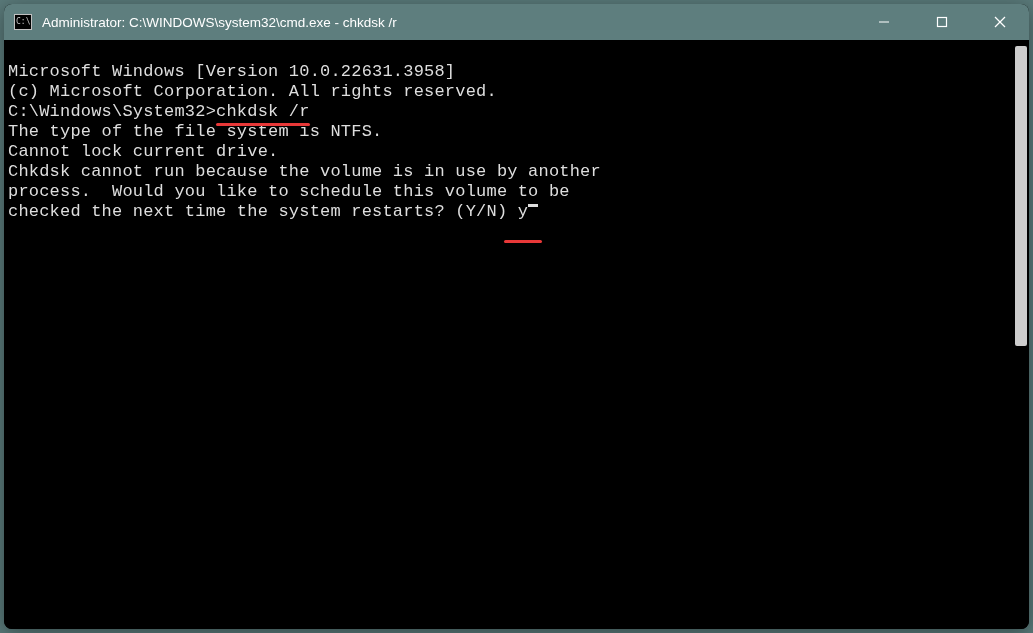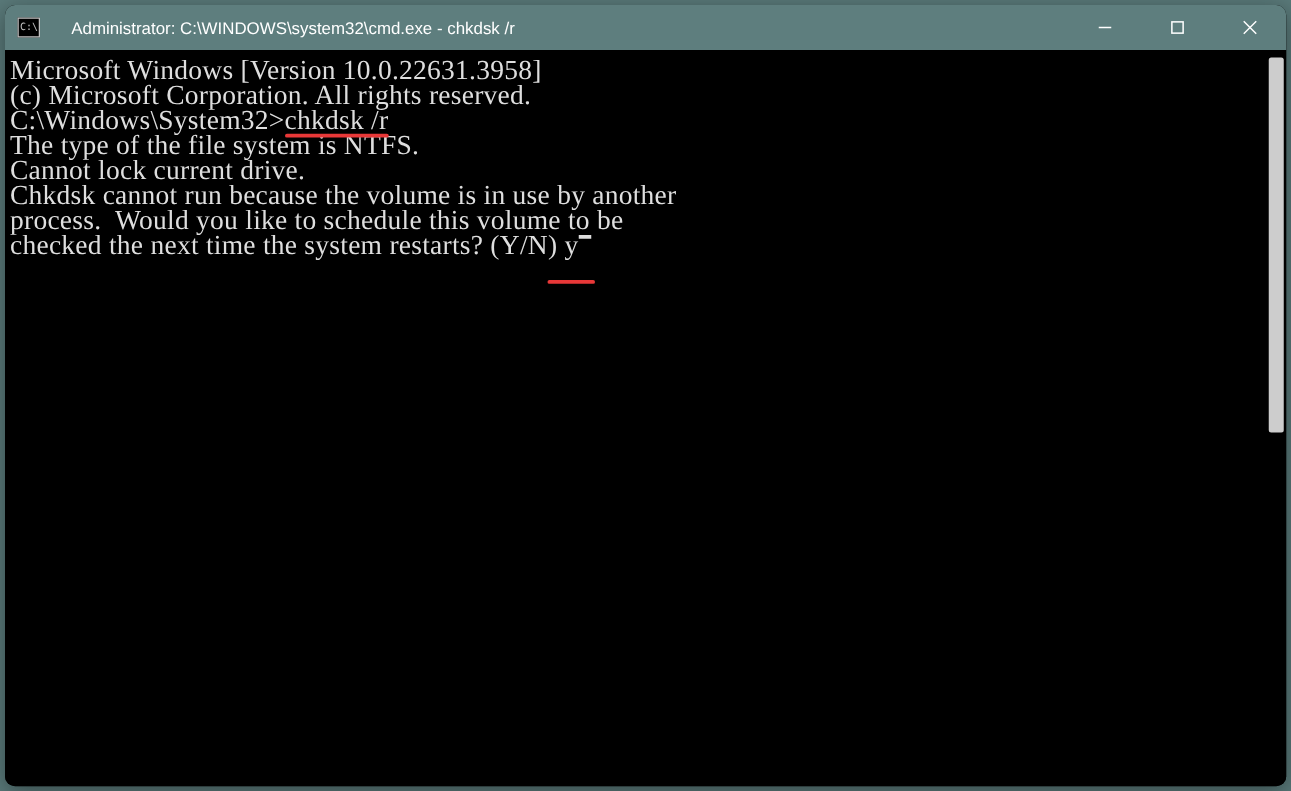--- a/index.html
+++ b/index.html
@@ -48,21 +48,20 @@
       padding-left: 1px;
       overflow: hidden;
     }
     .titlebar-title {
       font-size: 13.5px;
       font-weight: 400;
       color: #ffffff;
       flex: 1;
       white-space: nowrap;
       overflow: hidden;
-      margin-left: 15px;
     }
     .window-controls {
       display: flex;
       height: 100%;
     }
     .control-btn {
       width: 58px;
       height: 36px;
       display: flex;
       align-items: center;
@@ -70,23 +69,23 @@
       cursor: pointer;
     }
     .control-btn svg { stroke: #ffffff; stroke-width: 1.2; fill: none; }
     .terminal-body {
       position: absolute;
       top: 36px;
       left: 0;
       right: 0;
       bottom: 0;
       background: #000000;
-      padding: 6px 4px;
-      font-family: Liberation Serif, serif;
-      font-size: 22px;
+      padding: 22px 4px;
+      font-family: Liberation Mono, monospace;
+      font-size: 17px;
       line-height: 20px;
       color: #dedede;
       white-space: pre;
       letter-spacing: 0.2px;
     }
     .terminal-line { display: block; }
     .prompt-line { display: flex; }
     .underline-red {
       position: relative;
       text-align: center;

